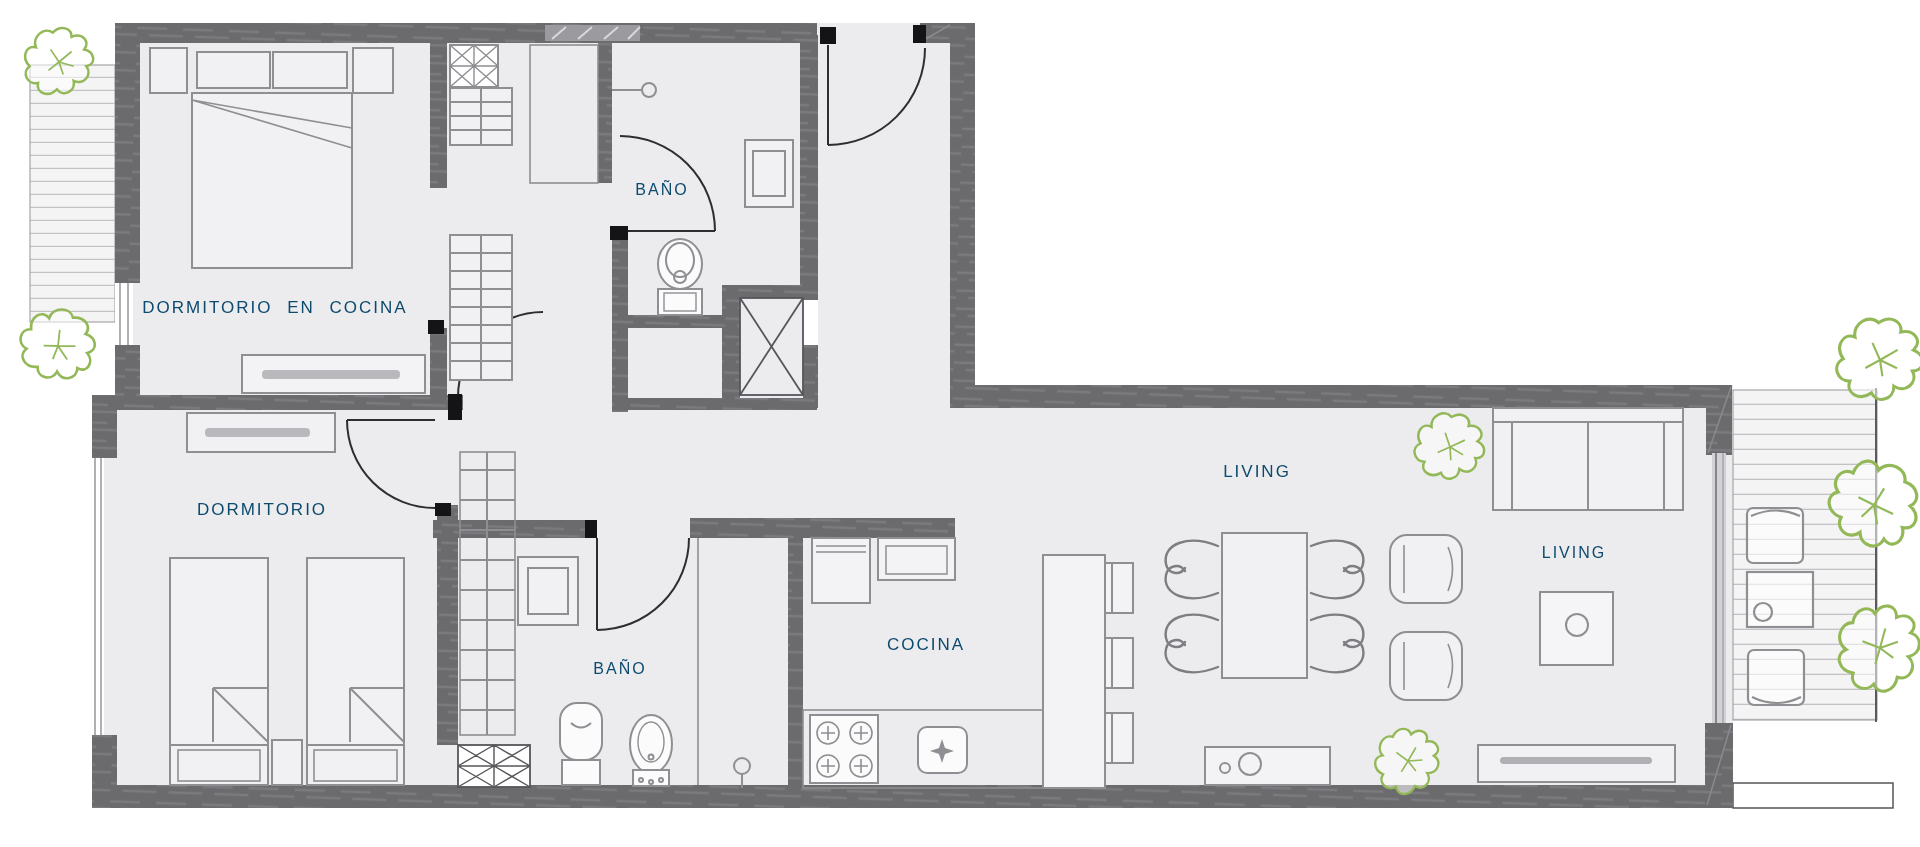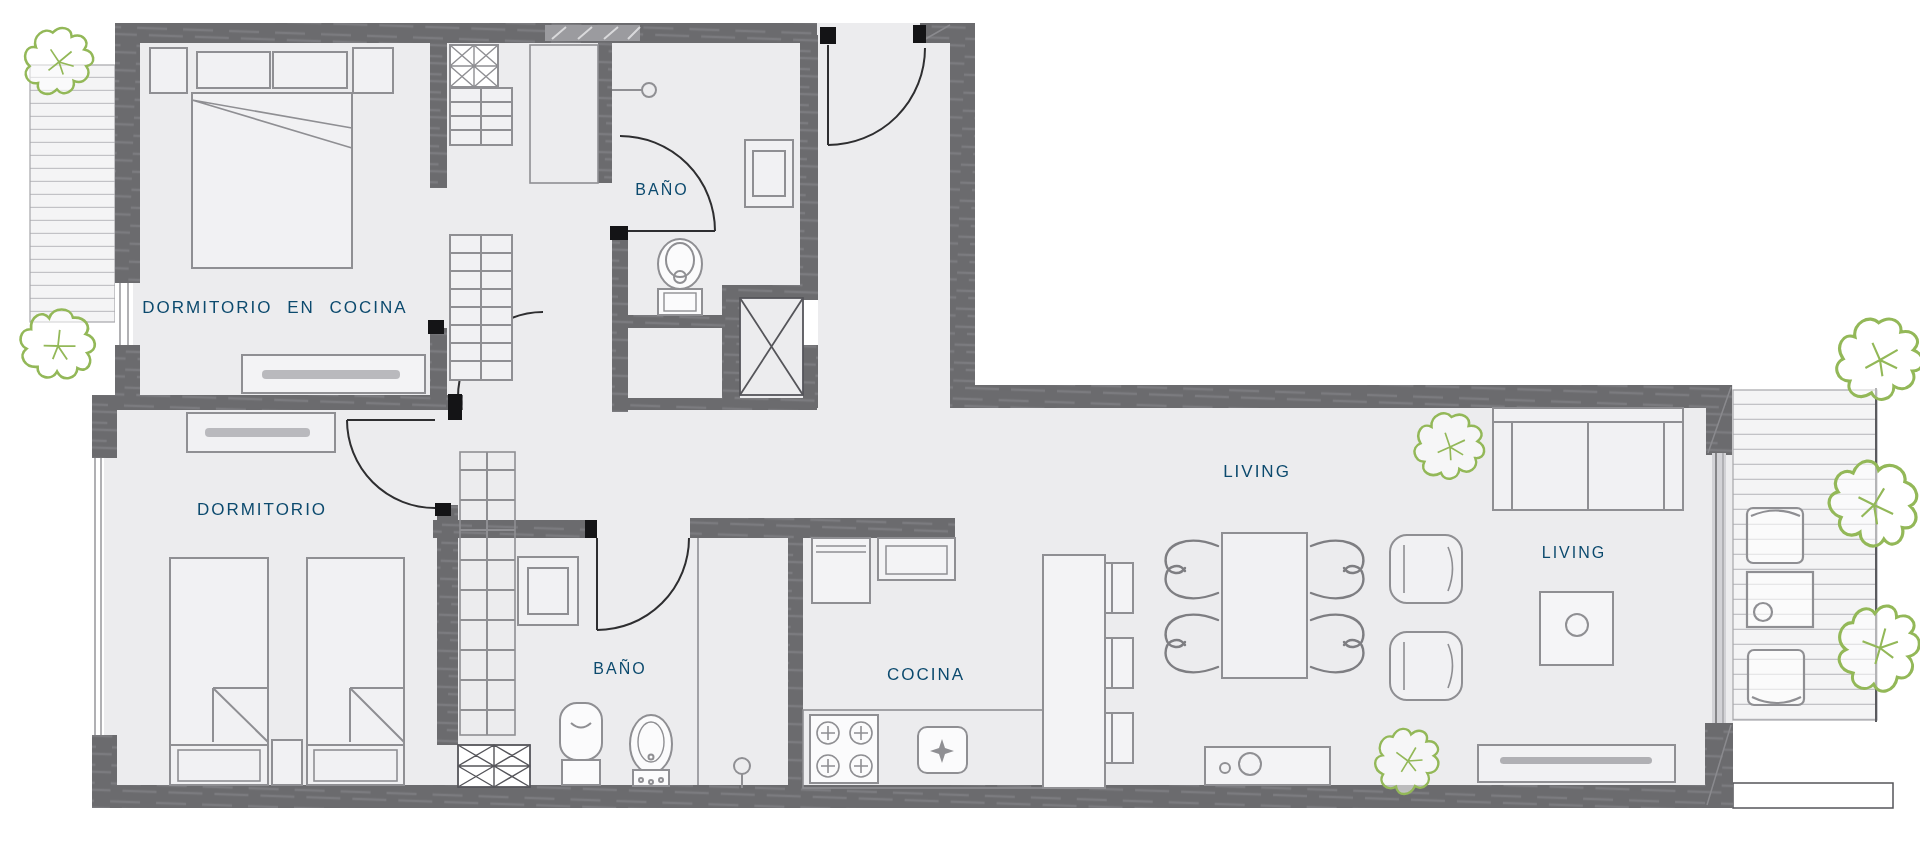--- a/index.html
+++ b/index.html
@@ -306,17 +306,17 @@
     <use href="#plantA" transform="translate(1880,360) scale(1.3) rotate(10)"></use>
     <use href="#plantA" transform="translate(1874,505) scale(1.35) rotate(65)"></use>
     <use href="#plantA" transform="translate(1880,648) scale(1.3) rotate(-35)"></use>
   </g>
 </svg>
 
 <div class="room-label" style="left:275px;top:308px">DORMITORIO EN COCINA</div>
 <div class="room-label small" style="left:662px;top:190px">BAÑO</div>
 <div class="room-label" style="left:262px;top:510px">DORMITORIO</div>
 <div class="room-label small" style="left:620px;top:669px">BAÑO</div>
-<div class="room-label" style="left:926px;top:675px">COCINA</div>
+<div class="room-label" style="left:926px;top:645px">COCINA</div>
 <div class="room-label" style="left:1257px;top:472px">LIVING</div>
 <div class="room-label small" style="left:1574px;top:553px">LIVING</div>
 
 </div>
 
 </body></html>

